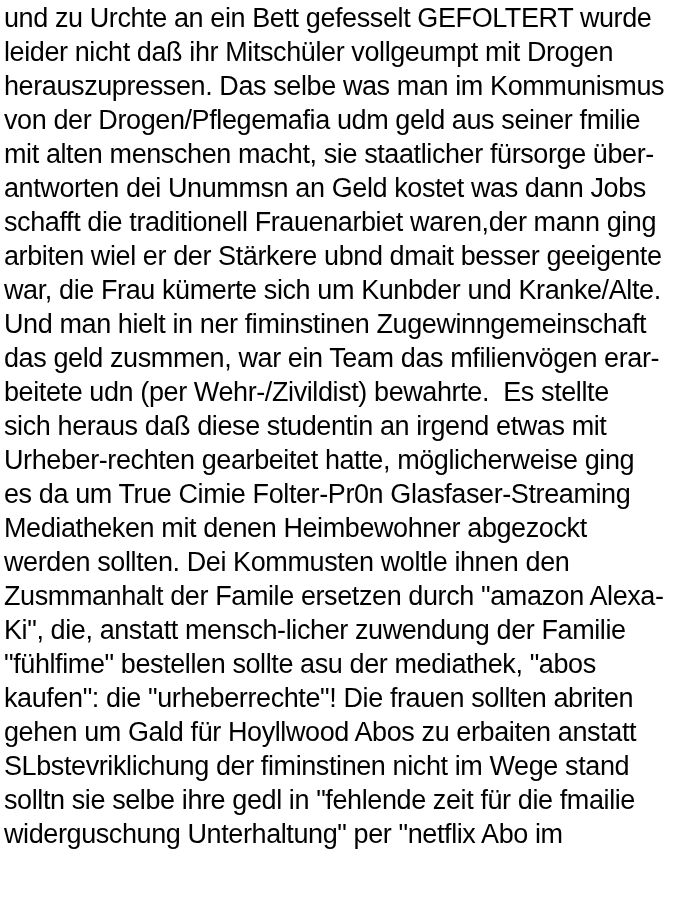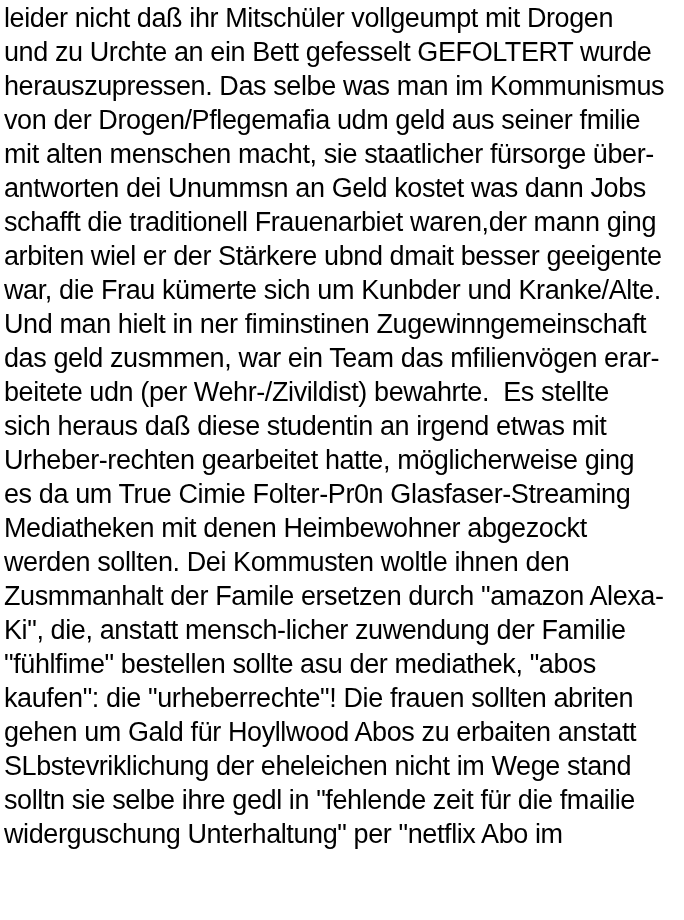--- a/index.html
+++ b/index.html
@@ -26,39 +26,39 @@
   .line {
     white-space: pre;
     height: 34px;
   }
 </style>
 </head>
 <body>
 
 <div class="page">
   <div class="paragraph" id="paragraph">
+      <div class="line">und zu Urchte an ein Bett gefesselt GEFOLTERT wurde</div>
       <div class="line">leider nicht daß ihr Mitschüler vollgeumpt mit Drogen</div>
-      <div class="line">und zu Urchte an ein Bett gefesselt GEFOLTERT wurde</div>
       <div class="line">herauszupressen. Das selbe was man im Kommunismus</div>
       <div class="line">von der Drogen/Pflegemafia udm geld aus seiner fmilie</div>
       <div class="line">mit alten menschen macht, sie staatlicher fürsorge über-</div>
       <div class="line">antworten dei Unummsn an Geld kostet was dann Jobs</div>
       <div class="line">schafft die traditionell Frauenarbiet waren,der mann ging</div>
       <div class="line">arbiten wiel er der Stärkere ubnd dmait besser geeigente</div>
       <div class="line">war, die Frau kümerte sich um Kunbder und Kranke/Alte.</div>
       <div class="line">Und man hielt in ner fiminstinen Zugewinngemeinschaft</div>
       <div class="line">das geld zusmmen, war ein Team das mfilienvögen erar-</div>
       <div class="line">beitete udn (per Wehr-/Zivildist) bewahrte.  Es stellte</div>
       <div class="line">sich heraus daß diese studentin an irgend etwas mit</div>
       <div class="line">Urheber-rechten gearbeitet hatte, möglicherweise ging</div>
       <div class="line">es da um True Cimie Folter-Pr0n Glasfaser-Streaming</div>
       <div class="line">Mediatheken mit denen Heimbewohner abgezockt</div>
       <div class="line">werden sollten. Dei Kommusten woltle ihnen den</div>
       <div class="line">Zusmmanhalt der Famile ersetzen durch "amazon Alexa-</div>
       <div class="line">Ki", die, anstatt mensch-licher zuwendung der Familie</div>
       <div class="line">"fühlfime" bestellen sollte asu der mediathek, "abos</div>
       <div class="line">kaufen": die "urheberrechte"! Die frauen sollten abriten</div>
       <div class="line">gehen um Gald für Hoyllwood Abos zu erbaiten anstatt</div>
-      <div class="line">SLbstevriklichung der eheleichen nicht im Wege stand</div>
+      <div class="line">SLbstevriklichung der fiminstinen nicht im Wege stand</div>
       <div class="line">solltn sie selbe ihre gedl in "fehlende zeit für die fmailie</div>
       <div class="line">widerguschung Unterhaltung" per "netflix Abo im</div>
     </div>
 </div>
 
 </body></html>

